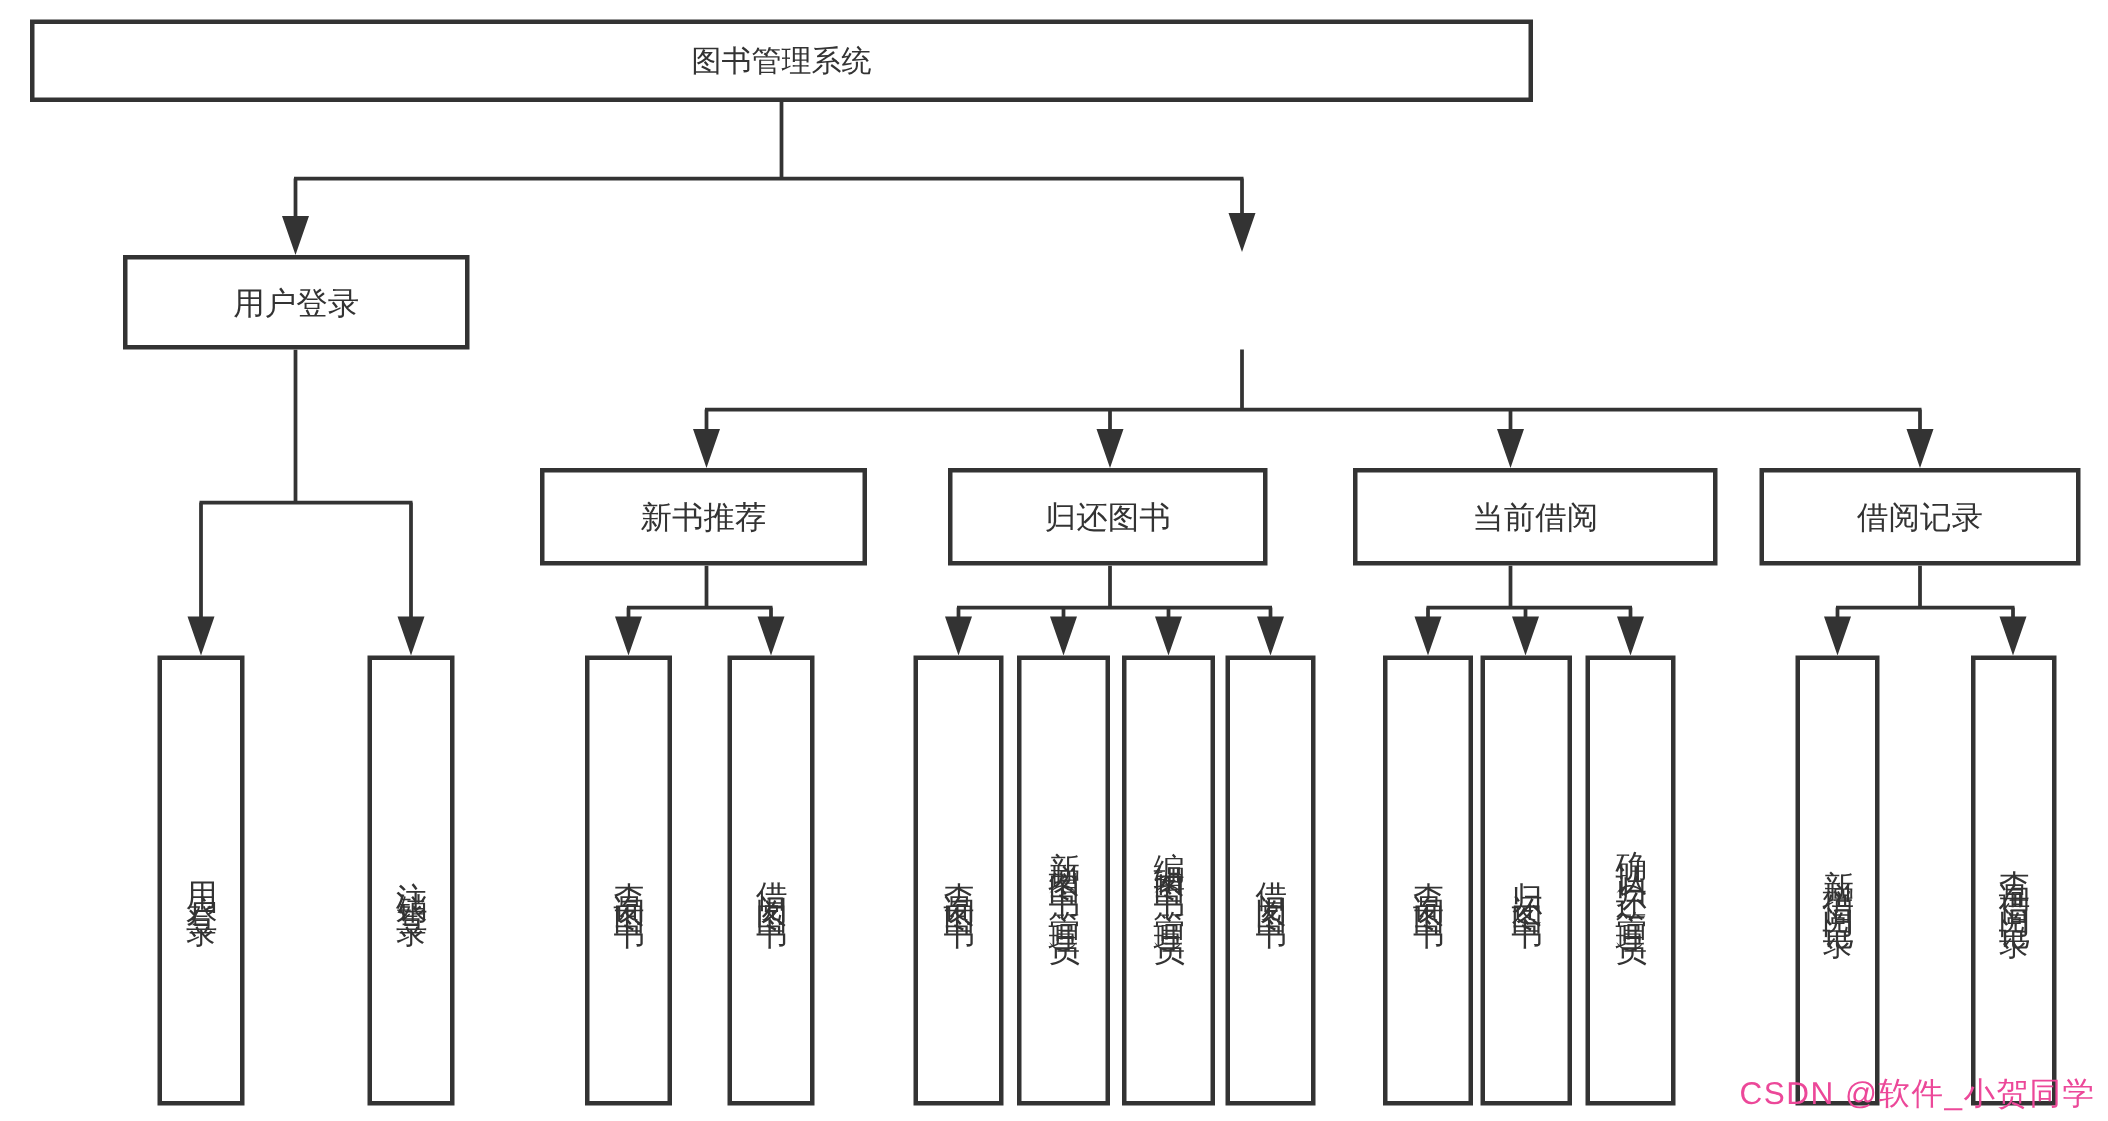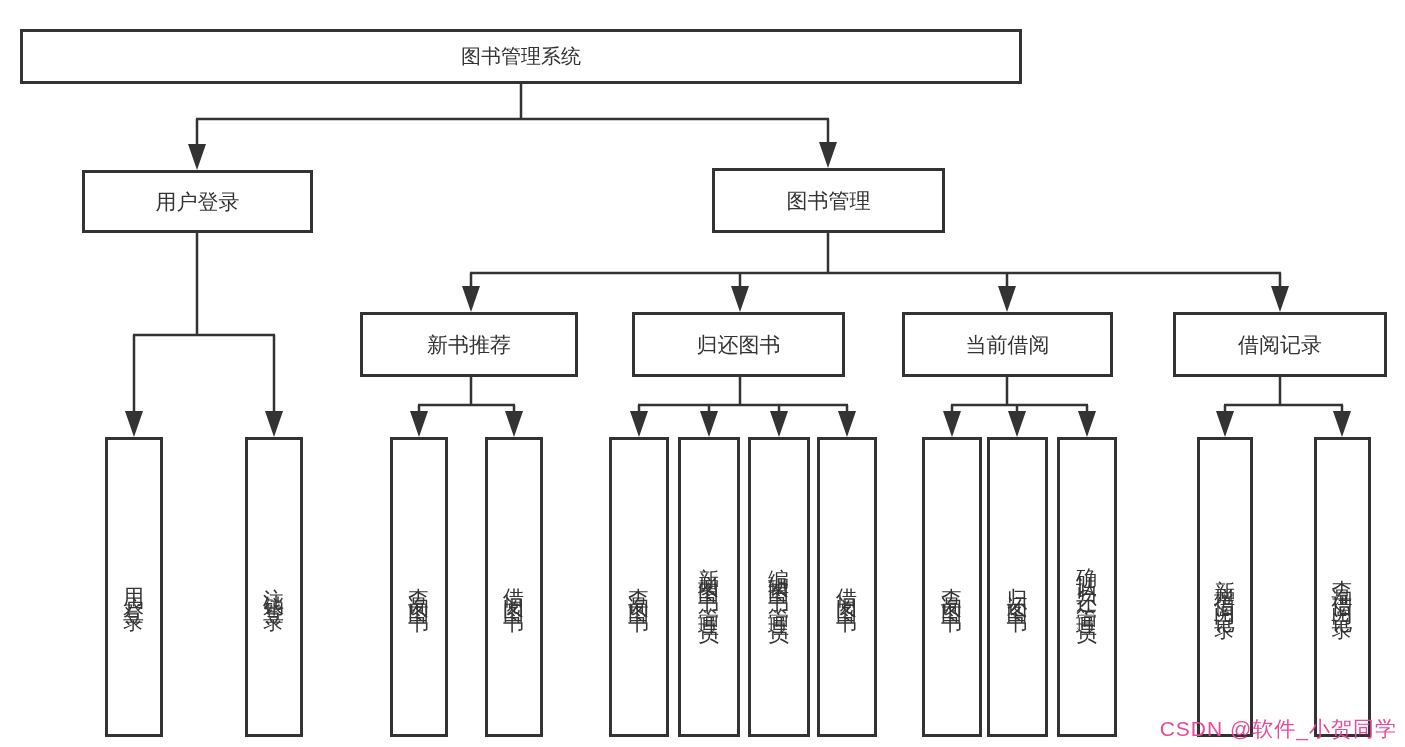--- a/index.html
+++ b/index.html
@@ -24,28 +24,28 @@
     position: absolute;
     box-sizing: border-box;
     background: #ffffff;
     border: 3px solid #333333;
     color: #333333;
     display: flex;
     align-items: center;
     justify-content: center;
     z-index: 2;
   }
-  .root  { left: 20px;  top: 13px;  width: 1002px; height: 55px; font-size: 20px; margin-top: 16px; }
+  .root  { left: 20px;  top: 13px;  width: 1002px; height: 55px; font-size: 20px; }
   .lvl2, .lvl3 { font-size: 21px; }
   .l2a { left: 82px;  top: 170px; width: 231px; height: 63px; }
   .l2b { left: 712px; top: 168px; width: 233px; height: 65px; }
   .l3  { top: 312px; height: 65px; }
   .l3a { left: 360px;  width: 218px; }
   .l3b { left: 632px;  width: 213px; }
-  .l3c { left: 902px;  width: 211px; }
+  .l3c { left: 902px;  width: 243px; }
   .l3d { left: 1173px; width: 214px; }
   .leaf {
     top: 437px;
     height: 300px;
     font-size: 21px;
   }
   .vtext {
     writing-mode: vertical-rl;
     text-orientation: mixed;
     letter-spacing: 8px;
@@ -119,23 +119,20 @@
     </g>
   </svg>
 
   <div class="box root">
     <span>图书管理系统</span>
   </div>
 
   <div class="box lvl2 l2a">
     <span>用户登录</span>
   </div>
-  <div class="box lvl2 l2b">
-    <span>图书管理</span>
-  </div>
 
   <div class="box lvl3 l3 l3a">
     <span>新书推荐</span>
   </div>
   <div class="box lvl3 l3 l3b">
     <span>归还图书</span>
   </div>
   <div class="box lvl3 l3 l3c">
     <span>当前借阅</span>
   </div>

